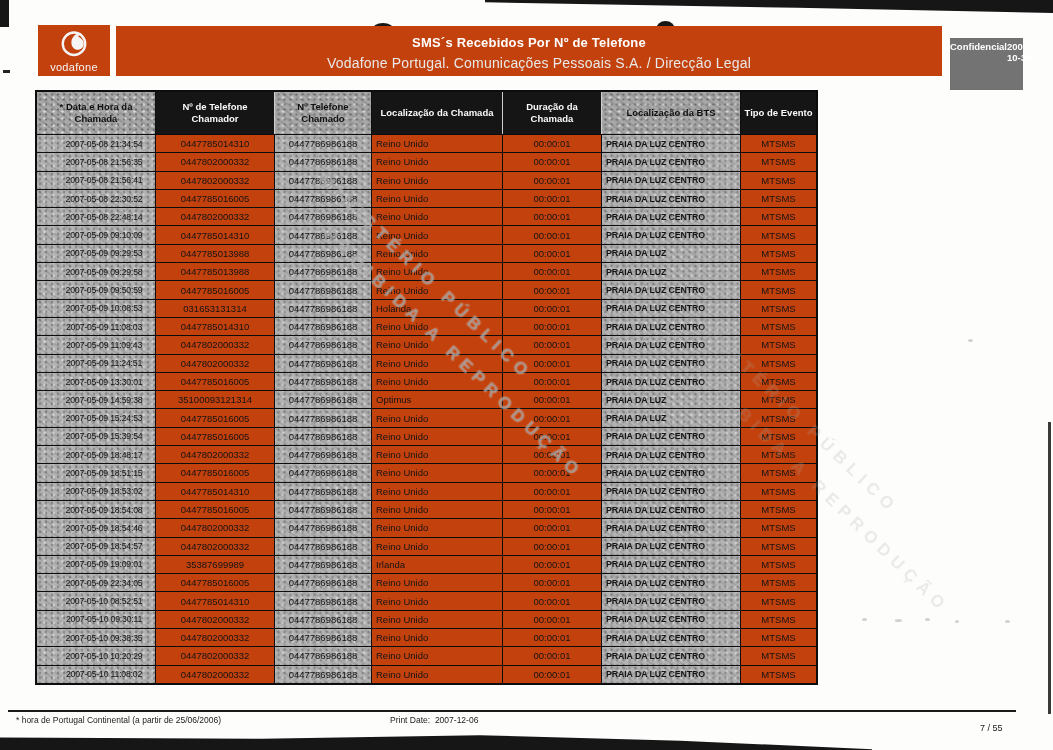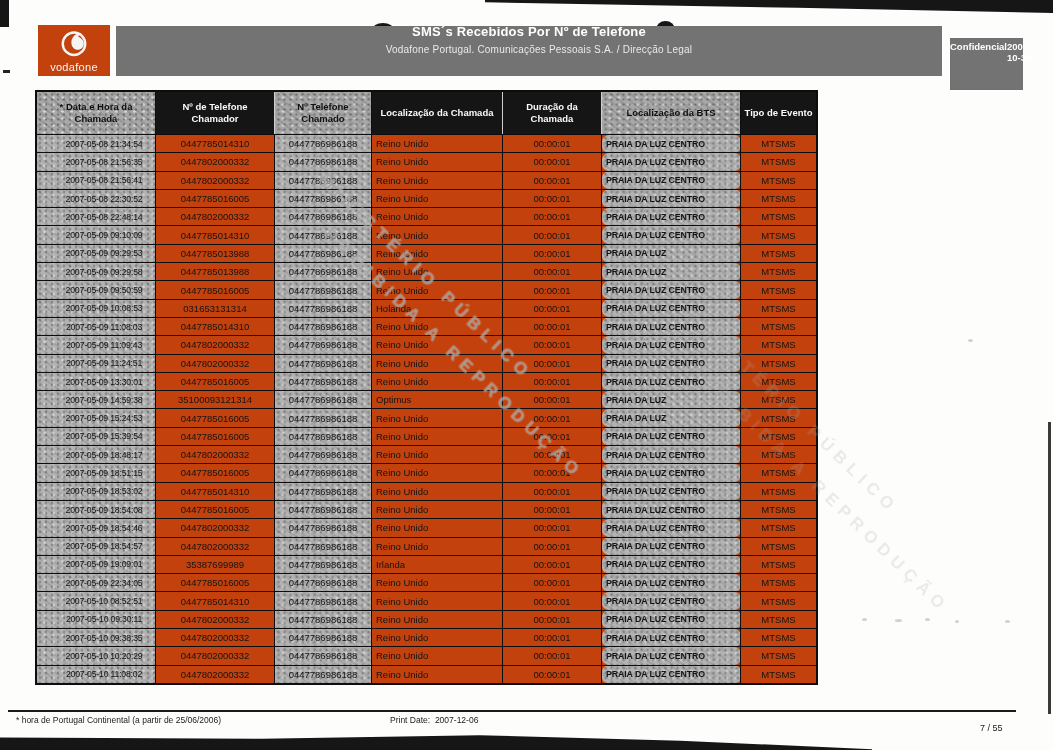--- a/index.html
+++ b/index.html
@@ -24,24 +24,24 @@
   .bump1{left:372px;top:23px;width:22px;height:14px;}
   .bump2{left:656px;top:21px;width:19px;height:17px;}
   .speck{position:absolute;background:#9a9a9a;border-radius:50%;opacity:.45;}
 
   
   .logo-box{position:absolute;left:38px;top:25px;width:72px;height:51px;
     background:#c2410c;display:flex;flex-direction:column;align-items:center;justify-content:flex-end;}
   .logo-box svg{position:absolute;top:3px;left:50%;transform:translateX(-50%);}
   .logo-text{color:#f5f5f5;font-size:11px;letter-spacing:.3px;margin-bottom:3px;}
   .title-bar{position:absolute;left:116px;top:26px;width:826px;height:50px;
-    background:#737373;color:#fff;text-align:center;
+    background:#c2410c;color:#fff;text-align:center;
     display:flex;flex-direction:column;justify-content:flex-end;}
   .title{font-size:13px;font-weight:bold;letter-spacing:.2px;margin-bottom:5px;}
-  .subtitle{font-size:10px;color:#e9e9e9;margin-bottom:21px;letter-spacing:.2px;padding-left:20px;}
+  .subtitle{font-size:14px;color:#e9e9e9;margin-bottom:5px;letter-spacing:.2px;padding-left:20px;}
   .conf-box{position:absolute;left:950px;top:38px;width:73px;height:52px;
     background:#737373;color:#fff;text-align:center;
     display:flex;flex-direction:row;justify-content:space-around;padding:3px 0;box-sizing:border-box;}
   .conf-box div{font-size:9.5px;font-weight:bold;}
 
   
   .wm{position:absolute;transform-origin:0 0;transform:rotate(44deg);
     font-weight:bold;font-size:17px;letter-spacing:6px;line-height:36px;
     color:rgba(115,115,115,.5);text-shadow:0 0 1.5px rgba(255,255,255,.7);
     white-space:nowrap;pointer-events:none;}
@@ -66,21 +66,21 @@
       radial-gradient(rgba(255,255,255,.5) 1px, transparent 1.9px),
       repeating-linear-gradient(37deg, rgba(0,0,0,.10) 0 2px, transparent 2px 6px);
     background-size:6px 5px,9px 7px,auto;
     background-position:0 0,3px 2px,0 0;
   }
   th.rx{background-color:#a8a8a8;color:#101010;}
   .c-dt{text-align:center;font-size:8.7px;letter-spacing:-.2px;padding-left:20px;}
   .c-num{text-align:center;}
   .c-loc{text-align:left;}
   .c-dur{text-align:center;margin-left:30px;}
-  .c-bts{text-align:left;font-size:8.8px;font-weight:bold;letter-spacing:-.1px;border-radius:7px;}
+  .c-bts{text-align:left;font-size:8.8px;font-weight:bold;letter-spacing:-.1px;}
   .c-ev{text-align:center;}
 
   
   .footer-line{position:absolute;left:8px;top:710px;width:1008px;height:2px;background:#1a1a1a;}
   .footnote{position:absolute;left:16px;top:715px;font-size:8.5px;color:#1a1a1a;}
   .printdate{position:absolute;left:390px;top:715px;font-size:8.5px;color:#1a1a1a;}
   .pagenum{position:absolute;left:980px;top:723px;font-size:9px;color:#1a1a1a;}
 </style>
 </head>
 <body>

